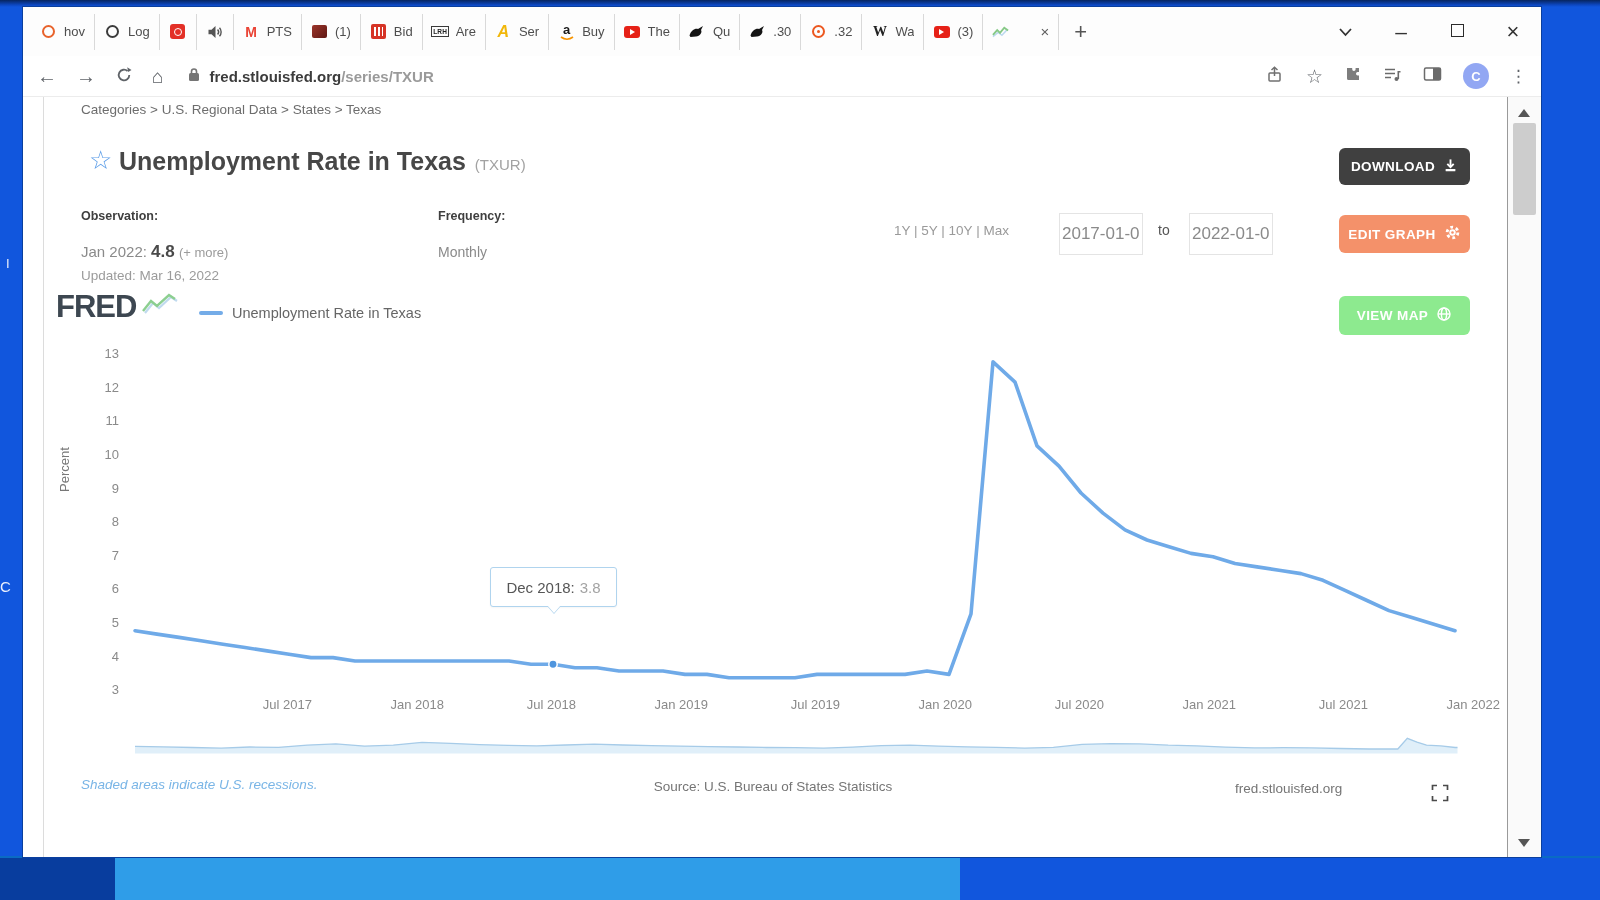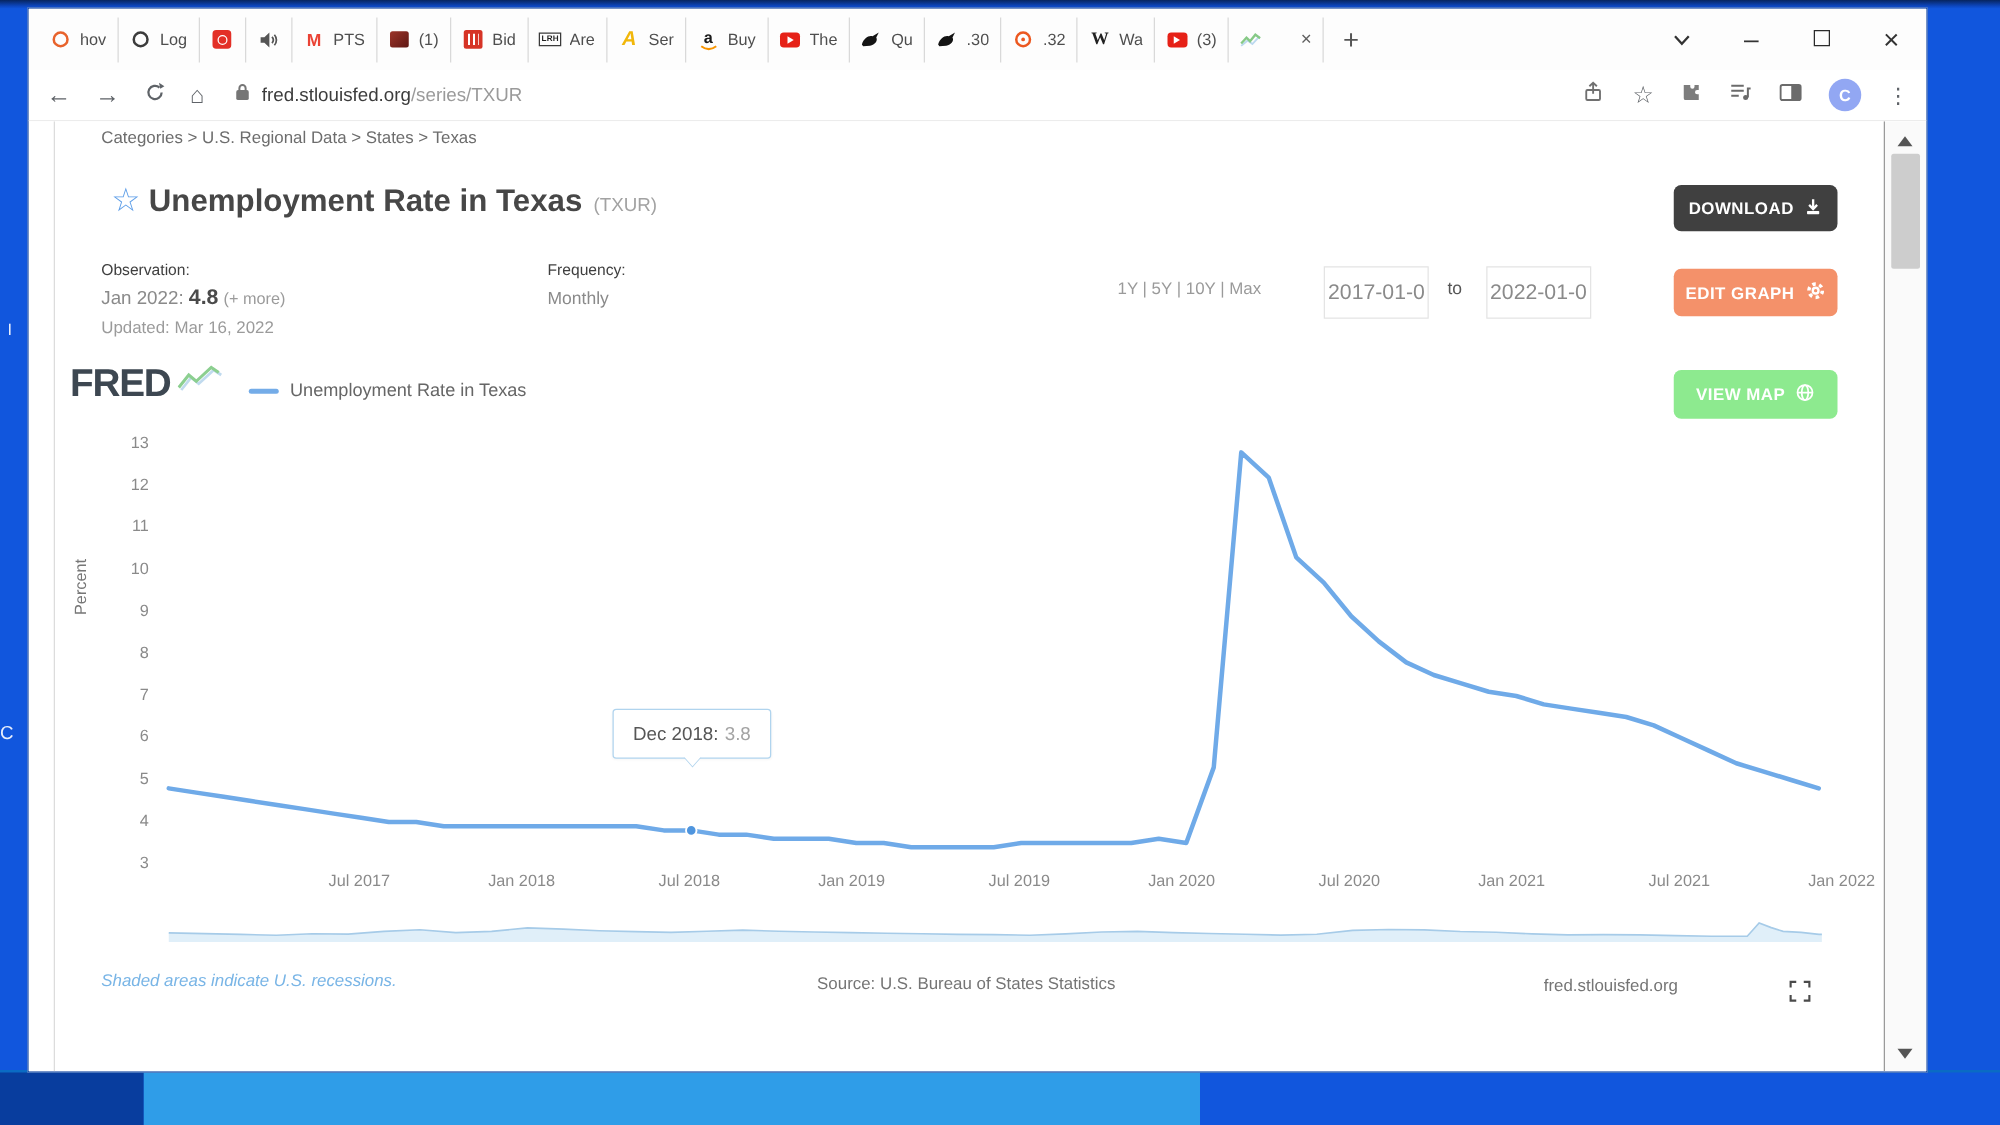--- a/index.html
+++ b/index.html
@@ -48,38 +48,38 @@
   .ytico i{display:block;width:0;height:0;border-left:5px solid #fff;border-top:3.2px solid transparent;border-bottom:3.2px solid transparent;}
   .ddg{width:13px;height:13px;border:2.6px solid #ec5820;border-radius:50%;display:flex;align-items:center;justify-content:center;}
   .ddg i{display:block;width:3px;height:3px;background:#ec5820;border-radius:50%;}
   .wikiw{font-family:"Liberation Serif",serif;font-weight:700;font-size:14px;color:#222;}
 
   
   .navbar{height:41px;display:flex;align-items:center;padding:0 14px;gap:19px;border-bottom:1px solid #ececec;flex:none;background:#fff;}
   .navico{color:#5f6368;font-size:20px;line-height:1;flex:none;}
   .home{font-size:19px;}
   .urlbox{display:flex;align-items:center;gap:9px;flex:none;margin-left:6px;}
-  .urltext{font-size:15px;color:#3c3c3c;}
+  .urltext{font-size:15px;color:#3c3c3c;font-weight:bold;}
   .urltext .upath{color:#9a9a9a;}
   .nav-right{margin-left:auto;display:flex;align-items:center;gap:21px;}
   .avatar{width:26px;height:26px;border-radius:50%;background:#92a7f3;color:#fff;font-size:13px;font-weight:bold;display:flex;align-items:center;justify-content:center;}
 
   
   .page{position:relative;flex:1;background:#fff;overflow:hidden;}
   .vline{position:absolute;left:20px;top:0;bottom:0;width:1px;background:#dcdcdc;}
   .crumbs{position:absolute;left:58px;top:5px;font-size:13.5px;color:#6d6d6d;}
   .crumbs a{color:#6d6d6d;text-decoration:none;}
   .ttl-star{position:absolute;left:66px;top:48px;font-size:26px;color:#5f9fe8;}
   .ptitle{position:absolute;left:96px;top:50px;font-size:25px;font-weight:700;color:#474747;}
   .pseries{position:absolute;top:60px;font-size:15px;color:#a2a2a2;}
   .btn{position:absolute;left:1316px;width:131px;border-radius:6px;color:#fff;font-weight:700;font-size:13.5px;letter-spacing:.4px;display:flex;align-items:center;justify-content:center;gap:8px;border:none;cursor:pointer;font-family:"Liberation Sans",sans-serif;}
   .btn-dl{top:51px;height:37px;background:#404040;}
   .btn-eg{top:118px;height:38px;background:#f4916a;}
   .btn-vm{top:199px;height:39px;background:#8dea8f;}
-  .metalabel{font-size:12.5px;font-weight:400;color:#3f3f3f;margin-bottom:5px;}
+  .metalabel{font-size:12.5px;font-weight:700;color:#3f3f3f;margin-bottom:19px;}
   .metaval{font-size:14px;color:#8a8a8a;line-height:20px;}
   .obs{position:absolute;left:58px;top:112px;}
   .obs .big{font-size:17px;font-weight:700;color:#4a4a4a;}
   .obs .more{font-size:13px;color:#9b9b9b;}
   .obs .upd{font-size:13.5px;color:#9b9b9b;margin-top:5px;}
   .units{position:absolute;left:248px;top:112px;}
   .freq{position:absolute;left:415px;top:112px;}
   .presets{position:absolute;left:871px;top:126px;font-size:13.5px;color:#9a9a9a;}
   .presets span.p{cursor:pointer;}
   .dinput{position:absolute;top:116px;width:84px;height:42px;border:1px solid #e4e4e4;background:#fff;color:#8a8a8a;font-size:17px;text-align:center;font-family:"Liberation Sans",sans-serif;}

